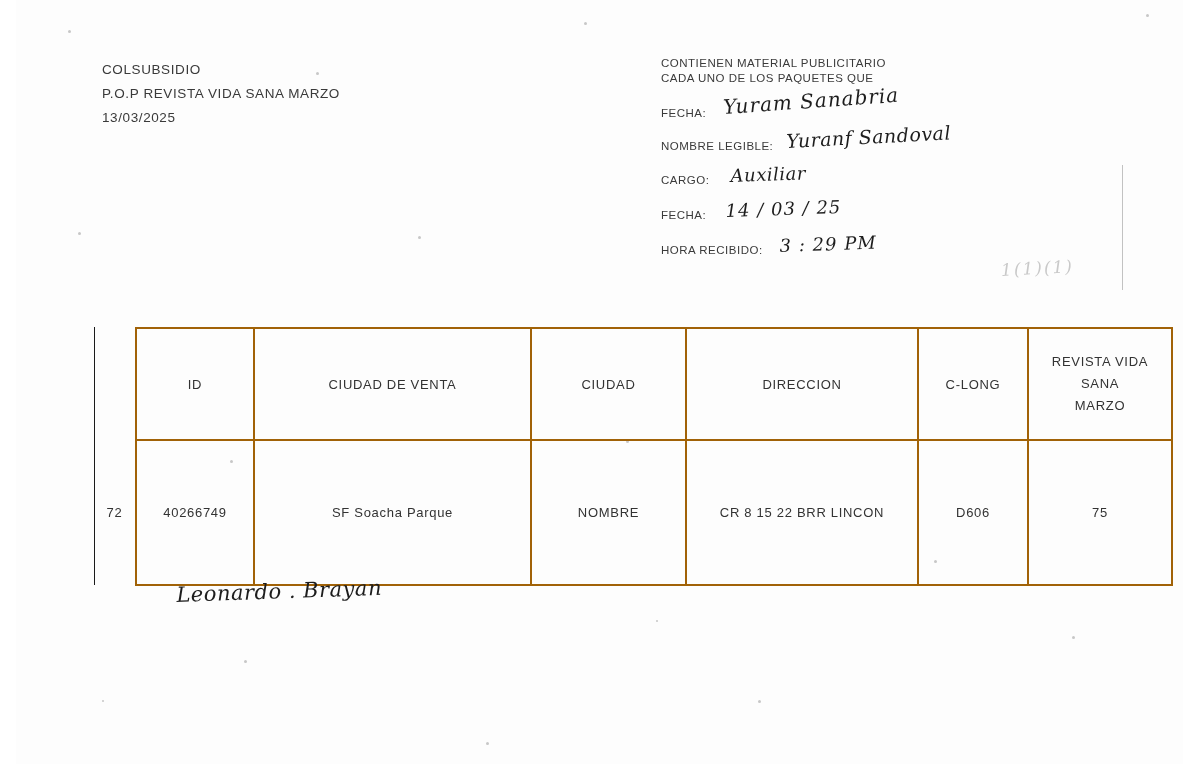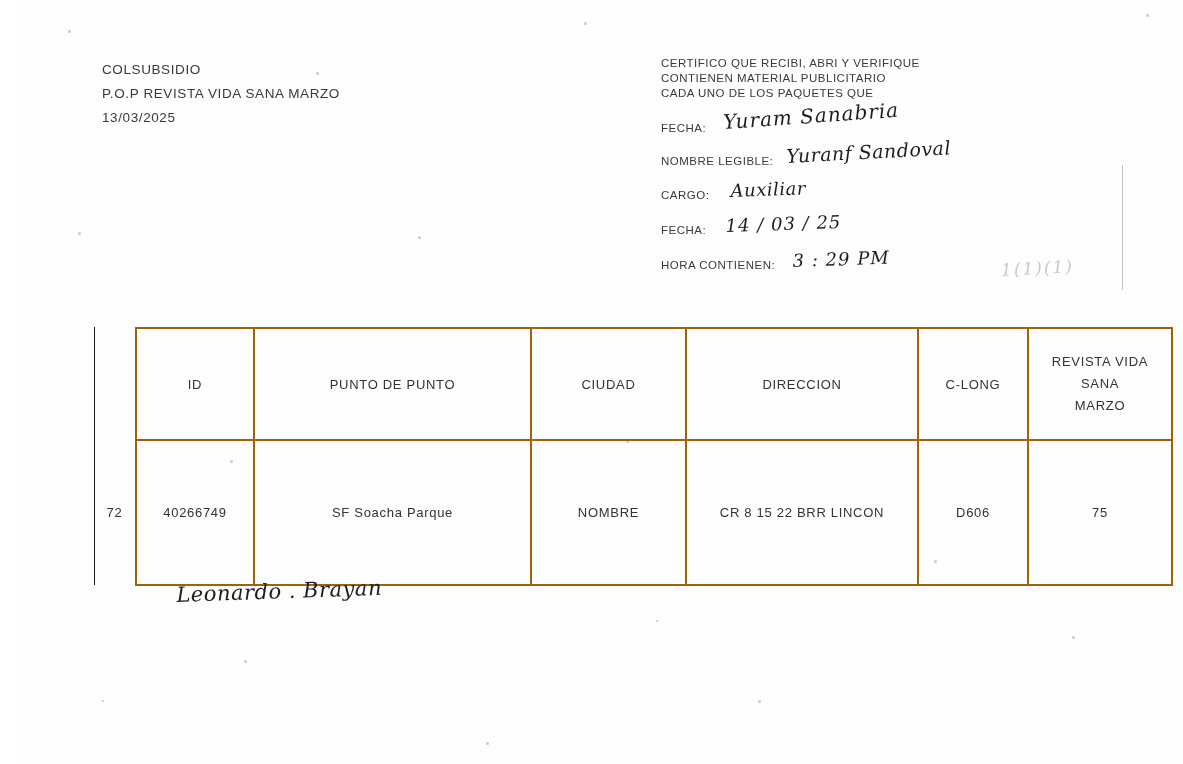--- a/index.html
+++ b/index.html
@@ -203,21 +203,20 @@
   <div class="speck" style="left:86px;  top:700px; width:2px; height:2px;"></div>
   <div class="speck" style="left:640px; top:620px; width:2px; height:2px;"></div>
 
   <div class="hdr-left">
     <div>COLSUBSIDIO</div>
     <div>P.O.P REVISTA VIDA SANA MARZO</div>
     <div>13/03/2025</div>
   </div>
 
   <div class="hdr-right">
-    <div class="cert-line">CERTIFICO QUE RECIBI, ABRI Y VERIFIQUE</div>
     <div class="cert-line">CONTIENEN MATERIAL PUBLICITARIO</div>
     <div class="cert-line">CADA  UNO DE LOS PAQUETES QUE</div>
 
     <div class="field-row">
       <span class="field-label">FECHA:</span>
       <span class="hw hw-sign" style="margin-left:14px;">Yuram  Sanabria</span>
     </div>
 
     <div class="field-row">
       <span class="field-label">NOMBRE LEGIBLE:</span>
@@ -228,21 +227,21 @@
       <span class="field-label">CARGO:</span>
       <span class="hw hw-cargo" style="margin-left:18px;">Auxiliar</span>
     </div>
 
     <div class="field-row">
       <span class="field-label">FECHA:</span>
       <span class="hw hw-fecha" style="margin-left:16px;">14 / 03 / 25</span>
     </div>
 
     <div class="field-row">
-      <span class="field-label">HORA CONTIENEN:</span>
+      <span class="field-label">HORA RECIBIDO:</span>
       <span class="hw hw-hora" style="margin-left:14px;">3 : 29 PM</span>
     </div>
   </div>
 
   <div class="smudge" style="left:985px; top:258px;">1(1)(1)</div>
   <div class="smudge-bar" style="left:1106px; top:165px; height:125px;"></div>
 
   <div class="left-rule"></div>
   <div class="tbl-wrap">
     <table class="doc">
@@ -252,21 +251,21 @@
         <col class="col-pdv">
         <col class="col-ciudad">
         <col class="col-dir">
         <col class="col-clong">
         <col class="col-rev">
       </colgroup>
       <thead>
         <tr>
           <th class="col-idx"></th>
           <th>ID</th>
-          <th>PUNTO DE PUNTO</th>
+          <th>CIUDAD DE VENTA</th>
           <th>CIUDAD</th>
           <th>DIRECCION</th>
           <th>C-LONG</th>
           <th>
             <div class="hdr-rev">REVISTA VIDA SANA</div>
             <div class="hdr-rev">MARZO</div>
           </th>
         </tr>
       </thead>
       <tbody>

